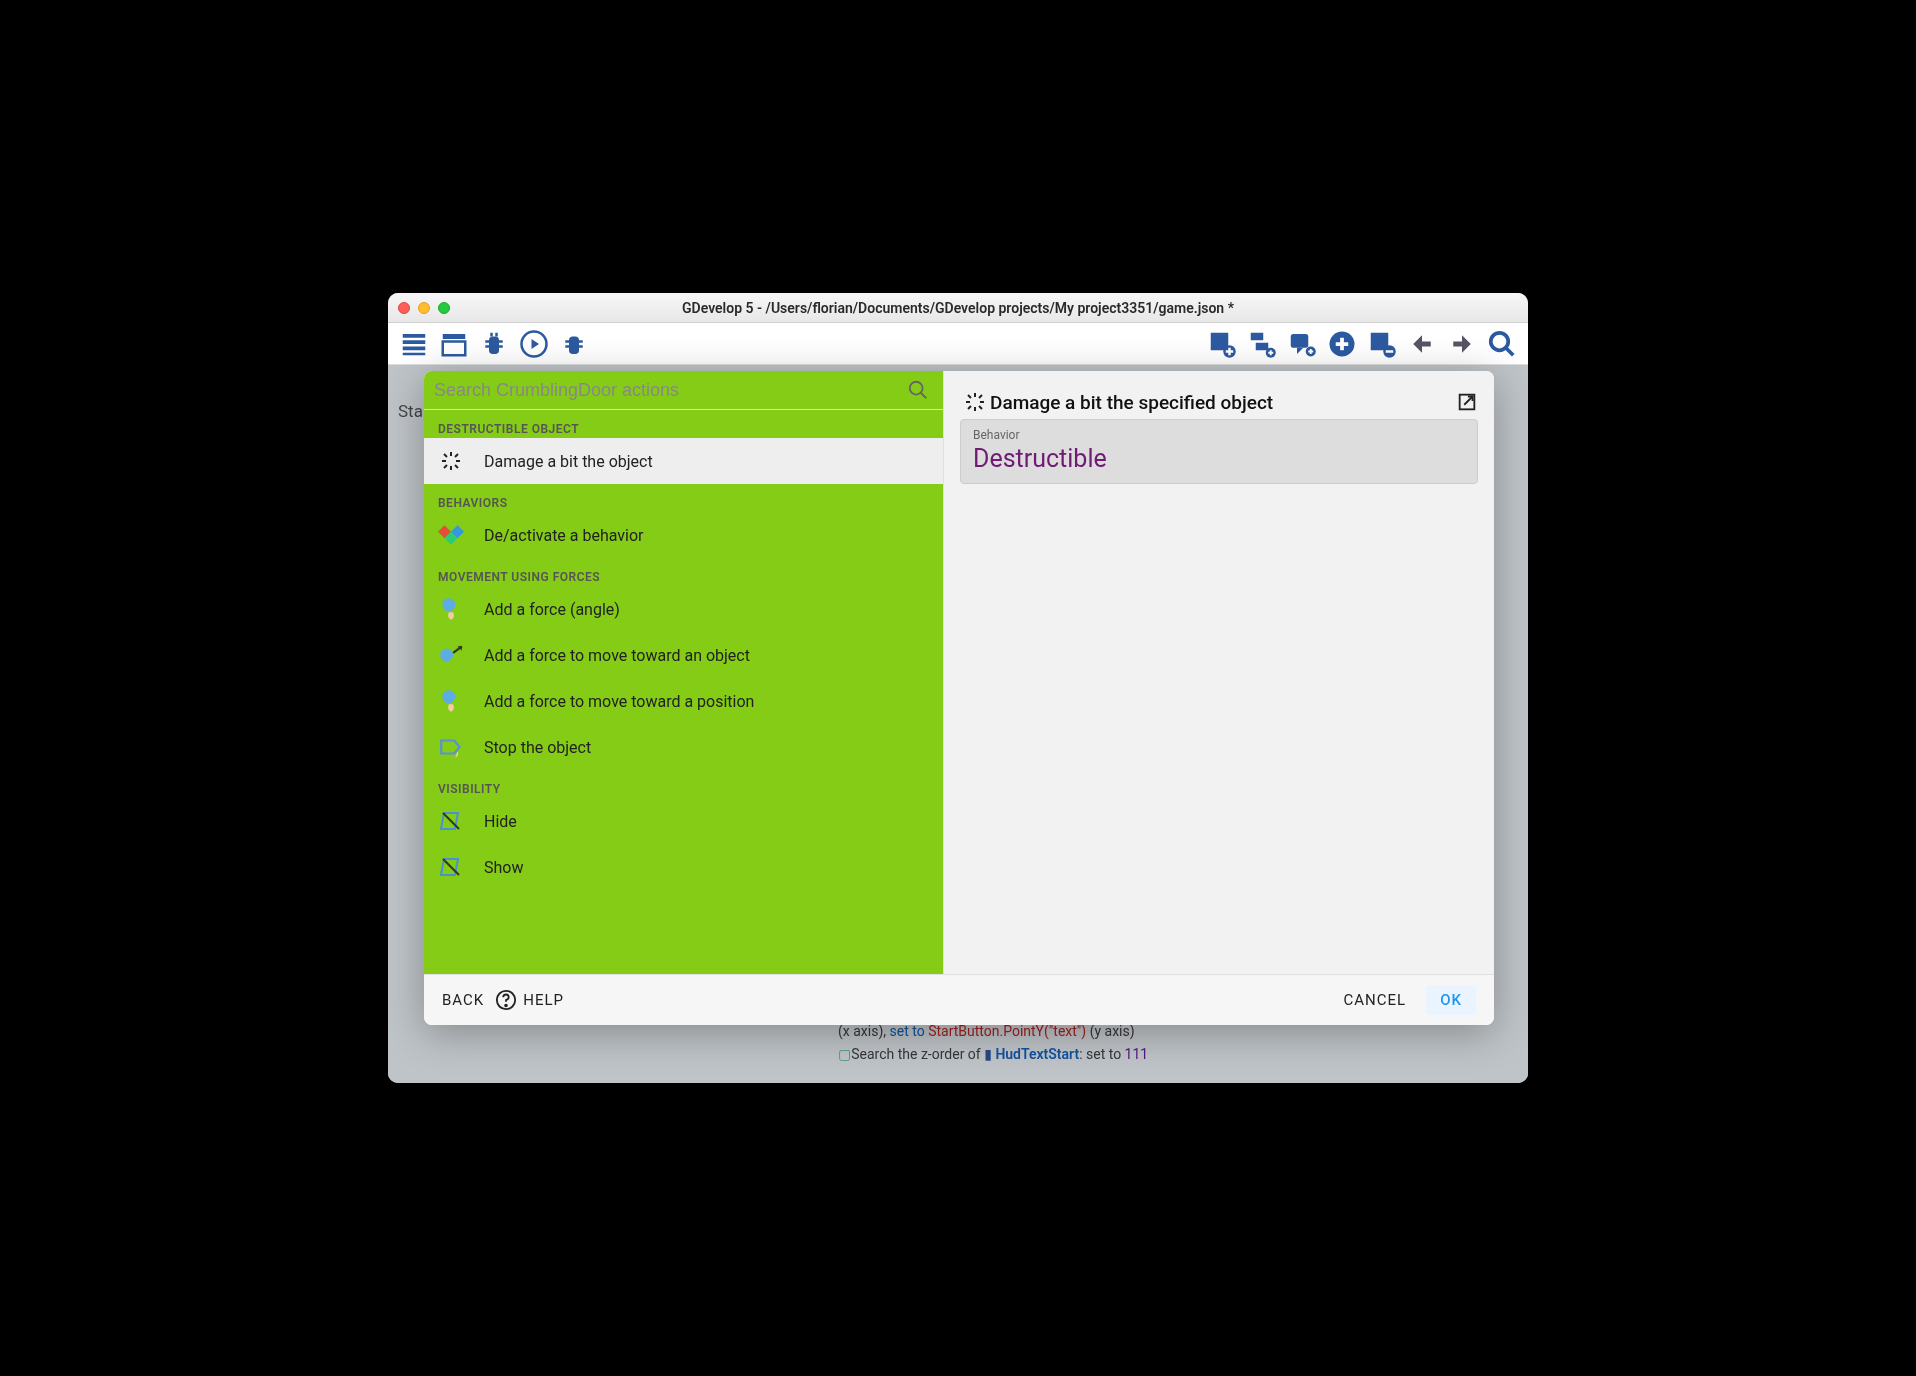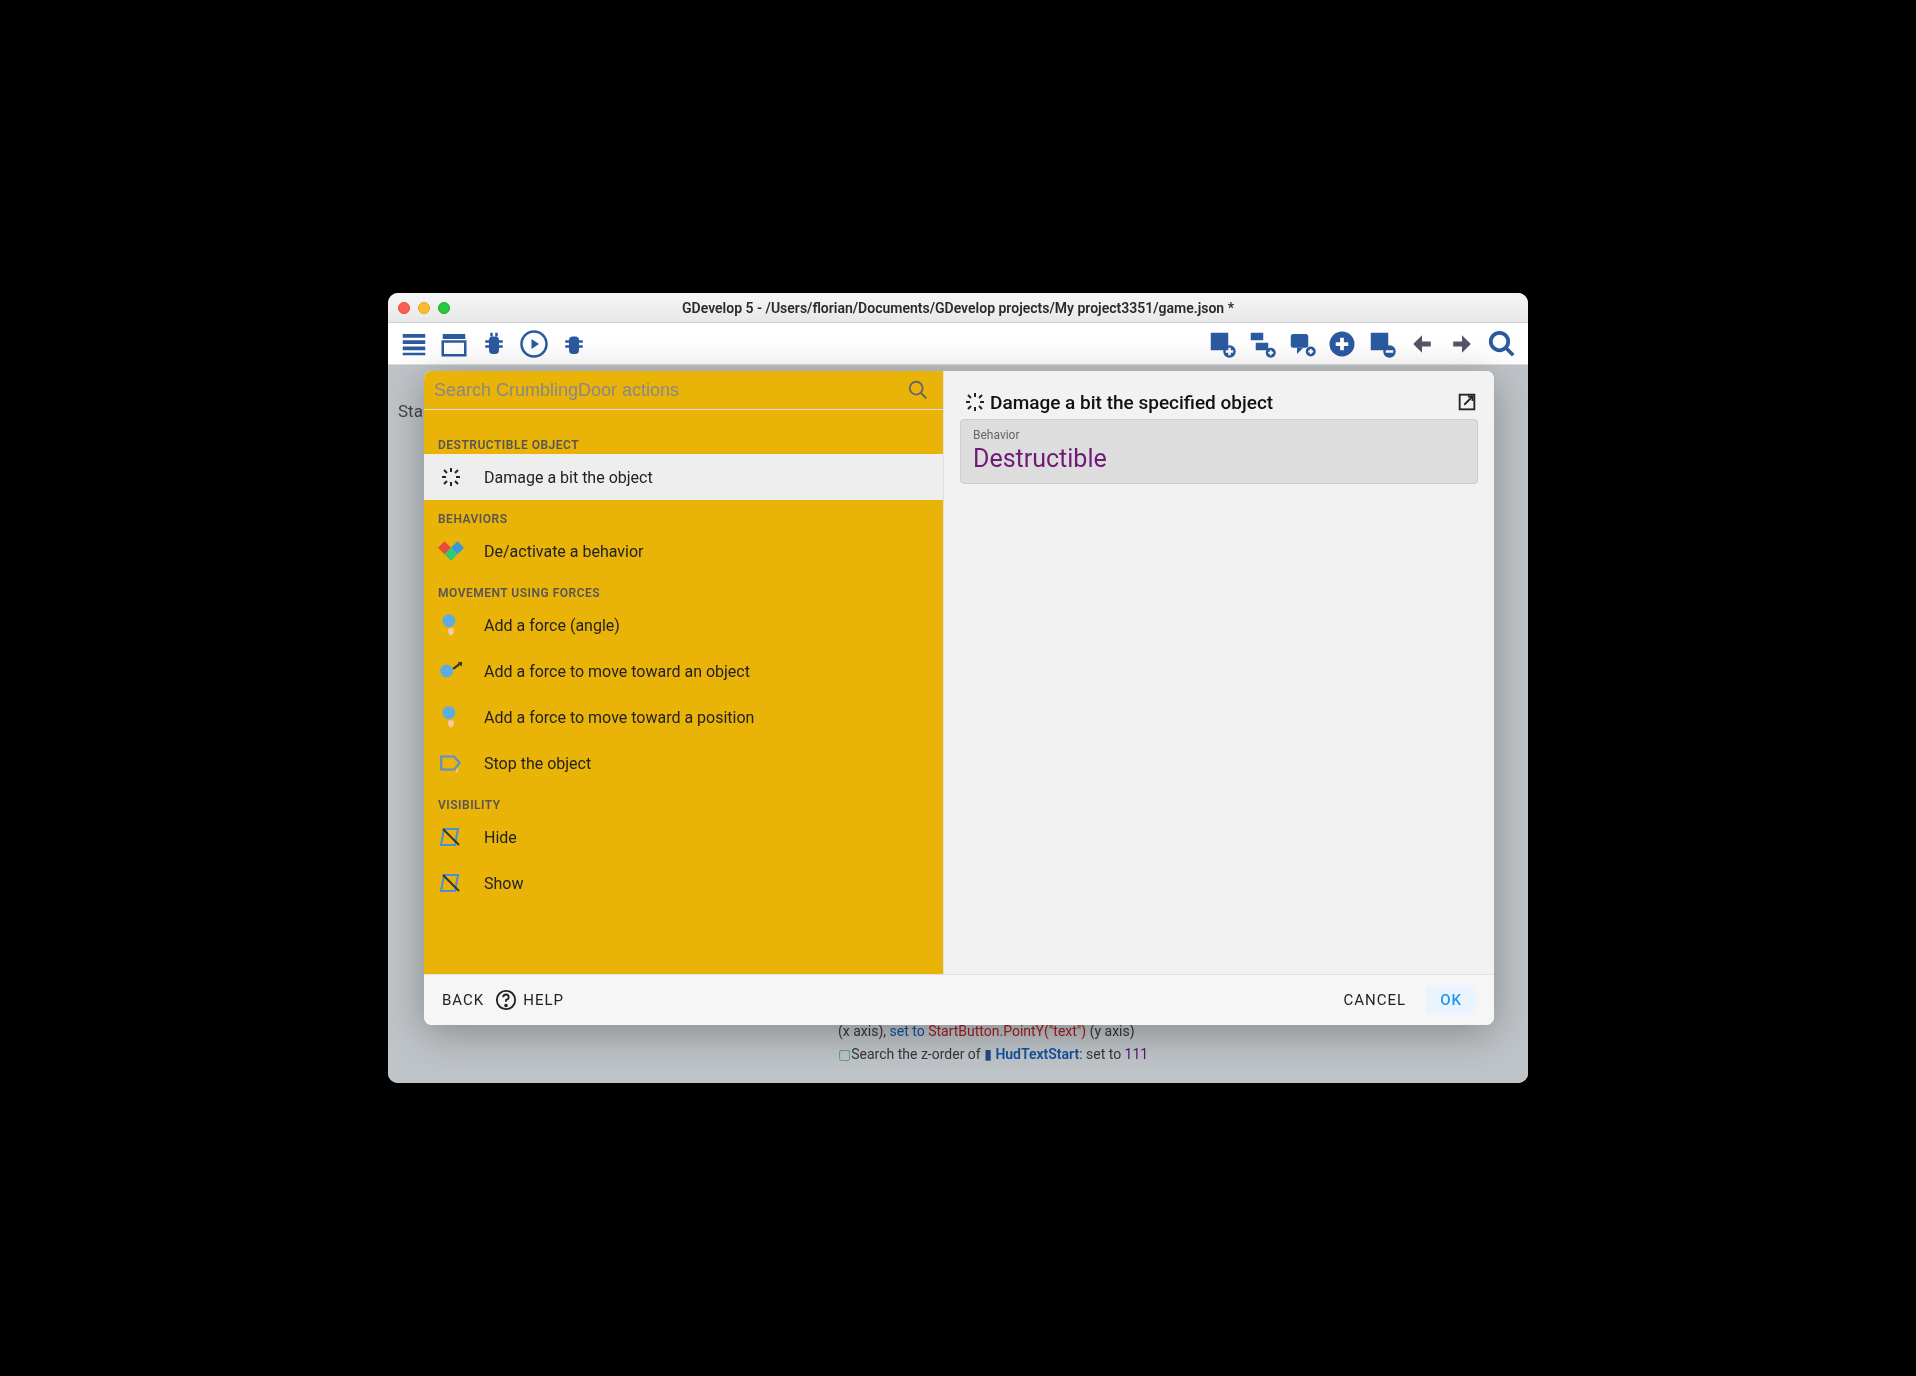--- a/index.html
+++ b/index.html
@@ -100,22 +100,21 @@
 .dialog-body {
   flex: 1;
   display: flex;
   overflow: hidden;
 }
 .left-panel {
   width: 520px;
   border-right: 1px solid #e0e0e0;
   display: flex;
   flex-direction: column;
-  background: #eab308;
-  gap: 16px;
+  background: #84cc16;
 }
 .search-row {
   display: flex; align-items: center;
   padding: 8px 10px;
   border-bottom: 1px solid #e0e0e0;
 }
 .search-input {
   flex: 1;
   border: none;
   outline: none;

